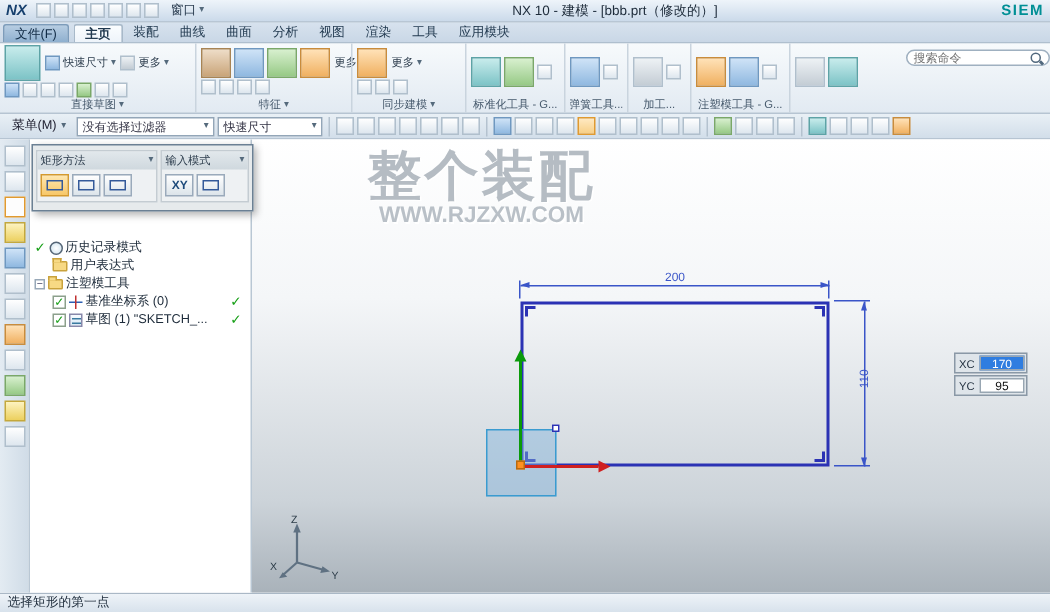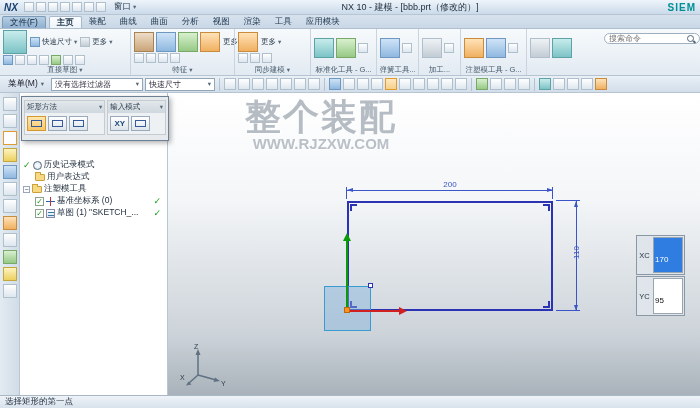--- a/index.html
+++ b/index.html
@@ -109,21 +109,21 @@
 .dimline-h{position:absolute;left:179px;top:97px;width:206px;border-top:1px solid #3a55c8;}
 .dimline-v{position:absolute;left:408px;top:108px;height:110px;border-left:1px solid #3a55c8;}
 .dimtext{position:absolute;color:#3a55c8;font-size:8px;text-align:center;}
 .arr{position:absolute;width:0;height:0;border-style:solid;}
 .axis-y{position:absolute;left:178px;top:147px;width:2px;height:71px;background:#0a9a0a;}
 .axis-x{position:absolute;left:179px;top:217px;width:52px;height:2px;background:#d02020;}
 .origin-dot{position:absolute;left:176px;top:214px;width:6px;height:6px;background:#ff9020;border:1px solid #b86a10;}
 .coordbox{position:absolute;left:468px;top:142px;display:flex;flex-direction:column;gap:1px;}
 .crow{display:flex;align-items:center;background:#dfe5ea;border:1px solid #8a98a6;padding:1px;gap:2px;}
 .clab{font-size:7.5px;color:#1d2b3a;width:13px;text-align:center;}
-.cval{width:30px;height:10px;background:#fff;border:1px solid #98a6b2;font-size:8px;line-height:10px;padding:17px 1px;color:#111;}
+.cval{width:30px;height:10px;background:#fff;border:1px solid #98a6b2;font-size:8px;line-height:10px;padding:0 1px;color:#111;text-align:center;}
 .cval.selv{background:#2f7de0;color:#fff;}
 .triad{position:absolute;left:12px;top:248px;}
 
 .statusbar{height:13px;background:linear-gradient(#eef3f8,#d8e2ec);border-top:1px solid #aab8c6;display:flex;align-items:center;padding:0 5px;font-size:8.5px;color:#1d2b3a;}
 </style>
 </head>
 <body>
 
 <div class="titlebar">
   <span class="logo">NX</span>

